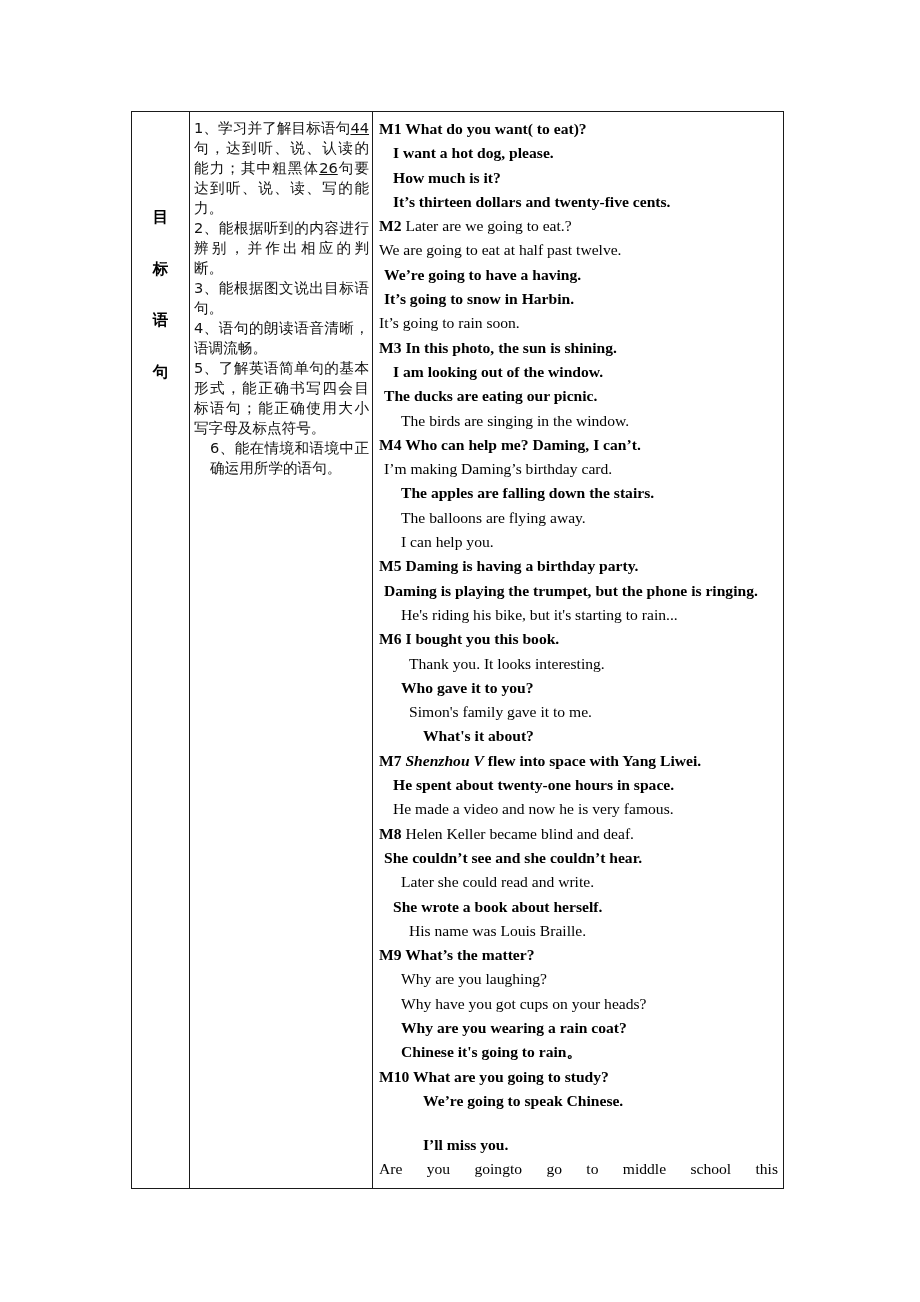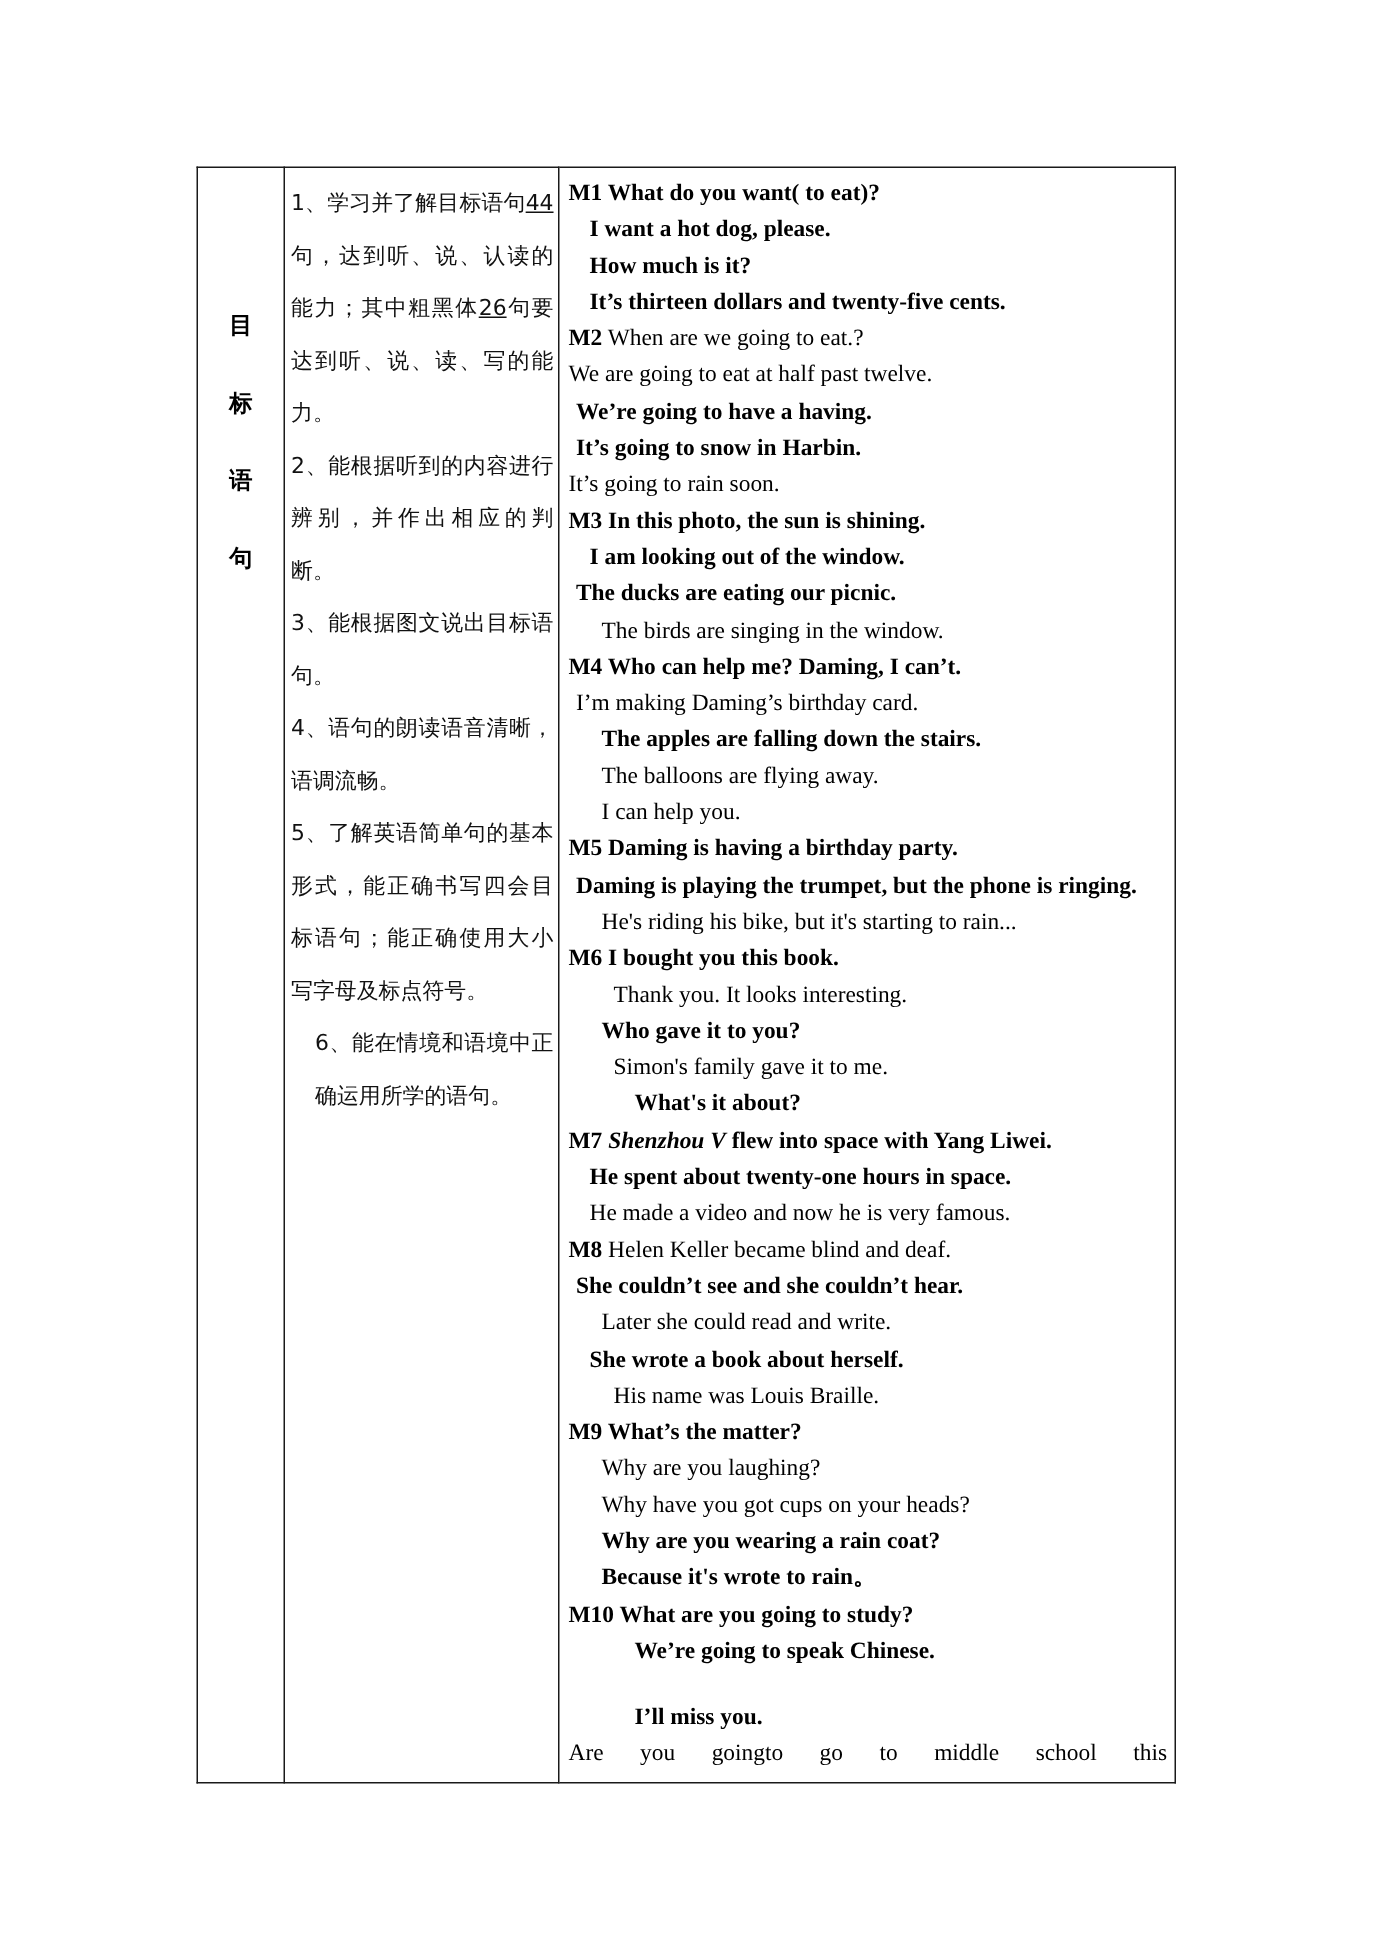--- a/index.html
+++ b/index.html
@@ -62,21 +62,21 @@
     line-height: 1;
     margin-bottom: 36px;
     letter-spacing: 0;
   }
 
   
   .goals {
     padding: 6px 3px 4px 4px;
     font-family: "DejaVu Sans", "Liberation Sans", sans-serif;
     font-size: 14.6px;
-    line-height: 35px;
+    line-height: 20px;
     color: #111;
   }
   .goals p {
     margin: 0;
     text-align: justify;
     text-justify: inter-character;
     text-align-last: left;
   }
   .goals p.just-all { text-align: justify; }
   .goals p.item6 {
@@ -146,21 +146,21 @@
           <p class="item6">6、能在情境和语境中正确运用所学的语句。</p>
         </div>
       </td>
 
       <td class="col-body">
         <div class="sentences" id="sentence-list">
               <p class="ln i0"><span class="b">M1 What do you want( to eat)?</span></p>
               <p class="ln i2"><span class="b">I want a hot dog, please.</span></p>
               <p class="ln i2"><span class="b">How much is it?</span></p>
               <p class="ln i2"><span class="b">It’s thirteen dollars and twenty-five cents.</span></p>
-              <p class="ln i0"><span class="b">M2</span><span> When are we going to eat.?</span></p>
+              <p class="ln i0"><span class="b">M2</span><span> Later are we going to eat.?</span></p>
               <p class="ln i0"><span>We are going to eat at half past twelve.</span></p>
               <p class="ln i1"><span class="b">We’re going to have a having.</span></p>
               <p class="ln i1"><span class="b">It’s going to snow in Harbin.</span></p>
               <p class="ln i0"><span>It’s going to rain soon.</span></p>
               <p class="ln i0"><span class="b">M3 In this photo, the sun is shining.</span></p>
               <p class="ln i2"><span class="b">I am looking out of the window.</span></p>
               <p class="ln i1"><span class="b">The ducks are eating our picnic.</span></p>
               <p class="ln i3"><span>The birds are singing in the window.</span></p>
               <p class="ln i0"><span class="b">M4 Who can help me? Daming, I can’t.</span></p>
               <p class="ln i1"><span>I’m making Daming’s birthday card.</span></p>
@@ -180,21 +180,21 @@
               <p class="ln i2"><span>He made a video and now he is very famous.</span></p>
               <p class="ln i0"><span class="b">M8</span><span> Helen Keller became blind and deaf.</span></p>
               <p class="ln i1"><span class="b">She couldn’t see and she couldn’t hear.</span></p>
               <p class="ln i3"><span>Later she could read and write.</span></p>
               <p class="ln i2"><span class="b">She wrote a book about herself.</span></p>
               <p class="ln i4"><span>His name was Louis Braille.</span></p>
               <p class="ln i0"><span class="b">M9 What’s the matter?</span></p>
               <p class="ln i3"><span>Why are you laughing?</span></p>
               <p class="ln i3"><span>Why have you got cups on your heads?</span></p>
               <p class="ln i3"><span class="b">Why are you wearing a rain coat?</span></p>
-              <p class="ln i3"><span class="b">Because it's wrote to rain。</span></p>
+              <p class="ln i3"><span class="b">Chinese it's going to rain。</span></p>
               <p class="ln i0"><span class="b">M10 What are you going to study?</span></p>
               <p class="ln i5"><span class="b">We’re going to speak Chinese.</span></p>
               <div class="gap-line"></div>
               <p class="ln i5"><span class="b">I’ll miss you.</span></p>
               <p class="ln i0 justified wrap"><span>Are you goingto go to middle school this</span></p>
             </div>
       </td>
 
     </tr>
   </tbody>

